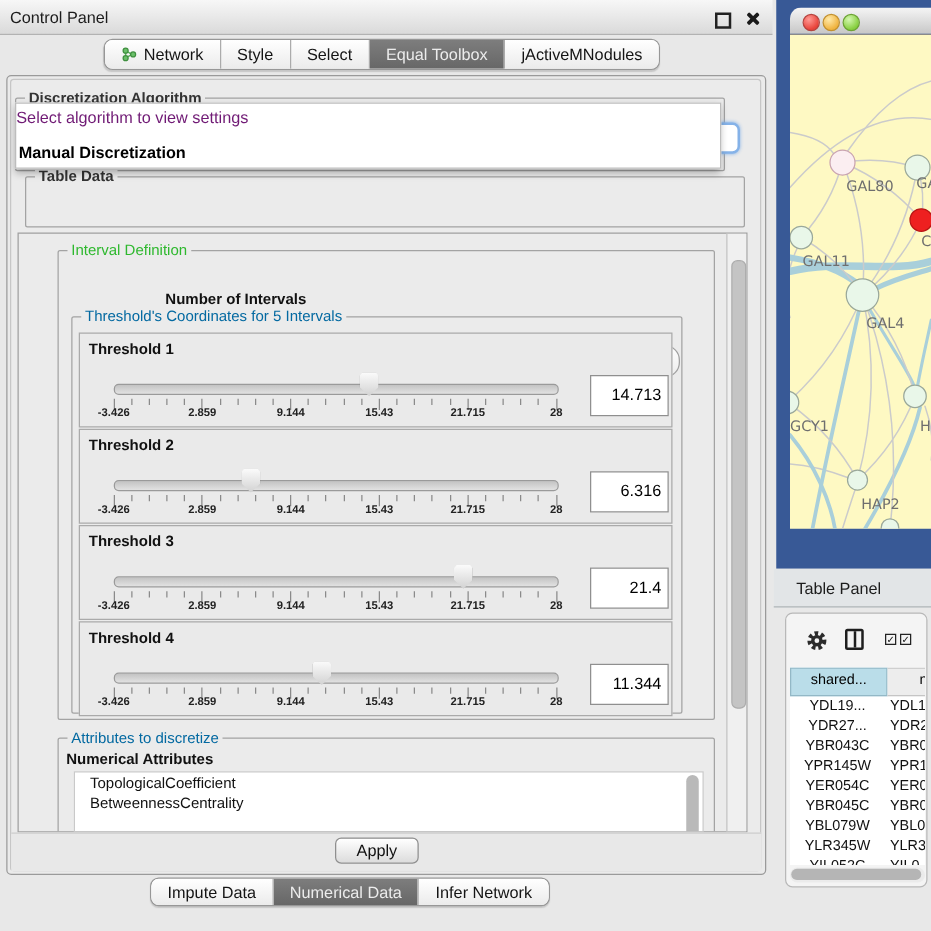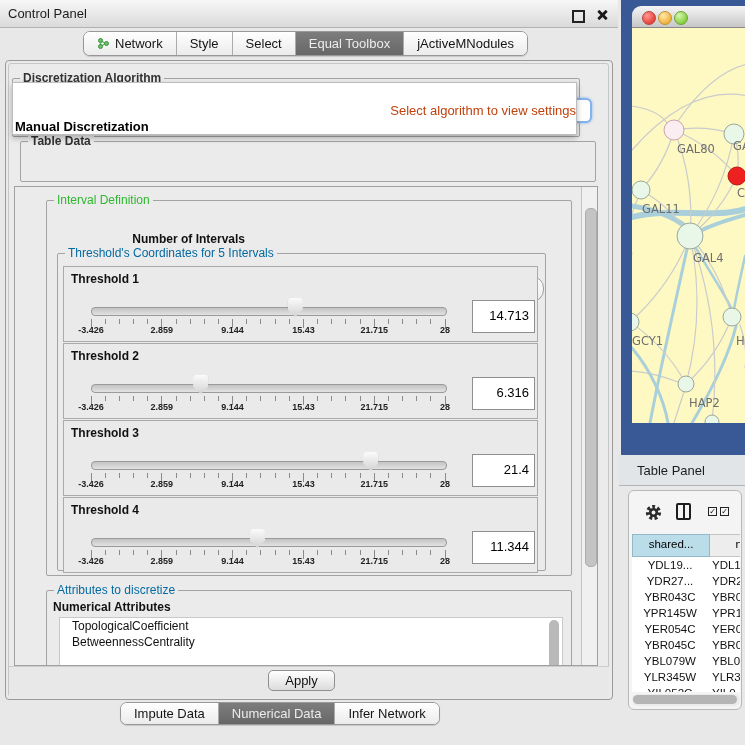--- a/index.html
+++ b/index.html
@@ -35,22 +35,22 @@
   .legend{position:absolute;top:-8px;left:7px;background:#ebebeb;padding:0 3px;font-size:12px;}
   .legend.dark{color:#333;font-weight:600;}
   .legend.green{color:#2eb82e;}
   .legend.blue{color:#0369a1;}
 
   #algo-group{left:12px;top:78px;width:568px;height:59px;}
   #algo-combo{left:20px;top:98px;width:572px;height:25px;border:2px solid #85b2e8;border-radius:6px;
               background:#fff;box-shadow:0 0 3px #85b2e8;z-index:5;}
   #algo-popup{left:12px;top:82px;width:565px;height:53px;background:#fff;border:1px solid #bdbdbd;
               box-shadow:0 3px 6px rgba(0,0,0,.28);z-index:10;font-size:13px;}
-  #algo-popup .hint{display:block;text-align:right;color:#c2410c;padding-top:20px;height:16px;}
-  #algo-popup .opt{display:block;padding-left:2px;height:16px;color:#000;white-space:nowrap;}
+  #algo-popup .hint{display:block;text-align:left;color:#701a75;padding-top:3px;height:16px;}
+  #algo-popup .opt{display:block;padding-left:2px;height:16px;color:#000;white-space:nowrap;margin-top:12px;}
   #algo-popup .opt.bold{font-weight:bold;}
 
   #tabledata-group{left:20px;top:141px;width:576px;height:41px;}
   .combo{border:1px solid #a0a0a0;border-radius:12px;background:linear-gradient(#ffffff,#ececec);
          font-size:13px;color:#111;margin-top:48px;}
   .combo .val{position:absolute;left:10px;top:4px;white-space:nowrap;}
   .combo .arrows{position:absolute;right:8px;top:3px;display:flex;flex-direction:column;align-items:center;
                  font-size:6.5px;line-height:5.5px;color:#333;}
   #tabledata-combo{left:28px;top:151px;width:557px;height:25px;}
 

